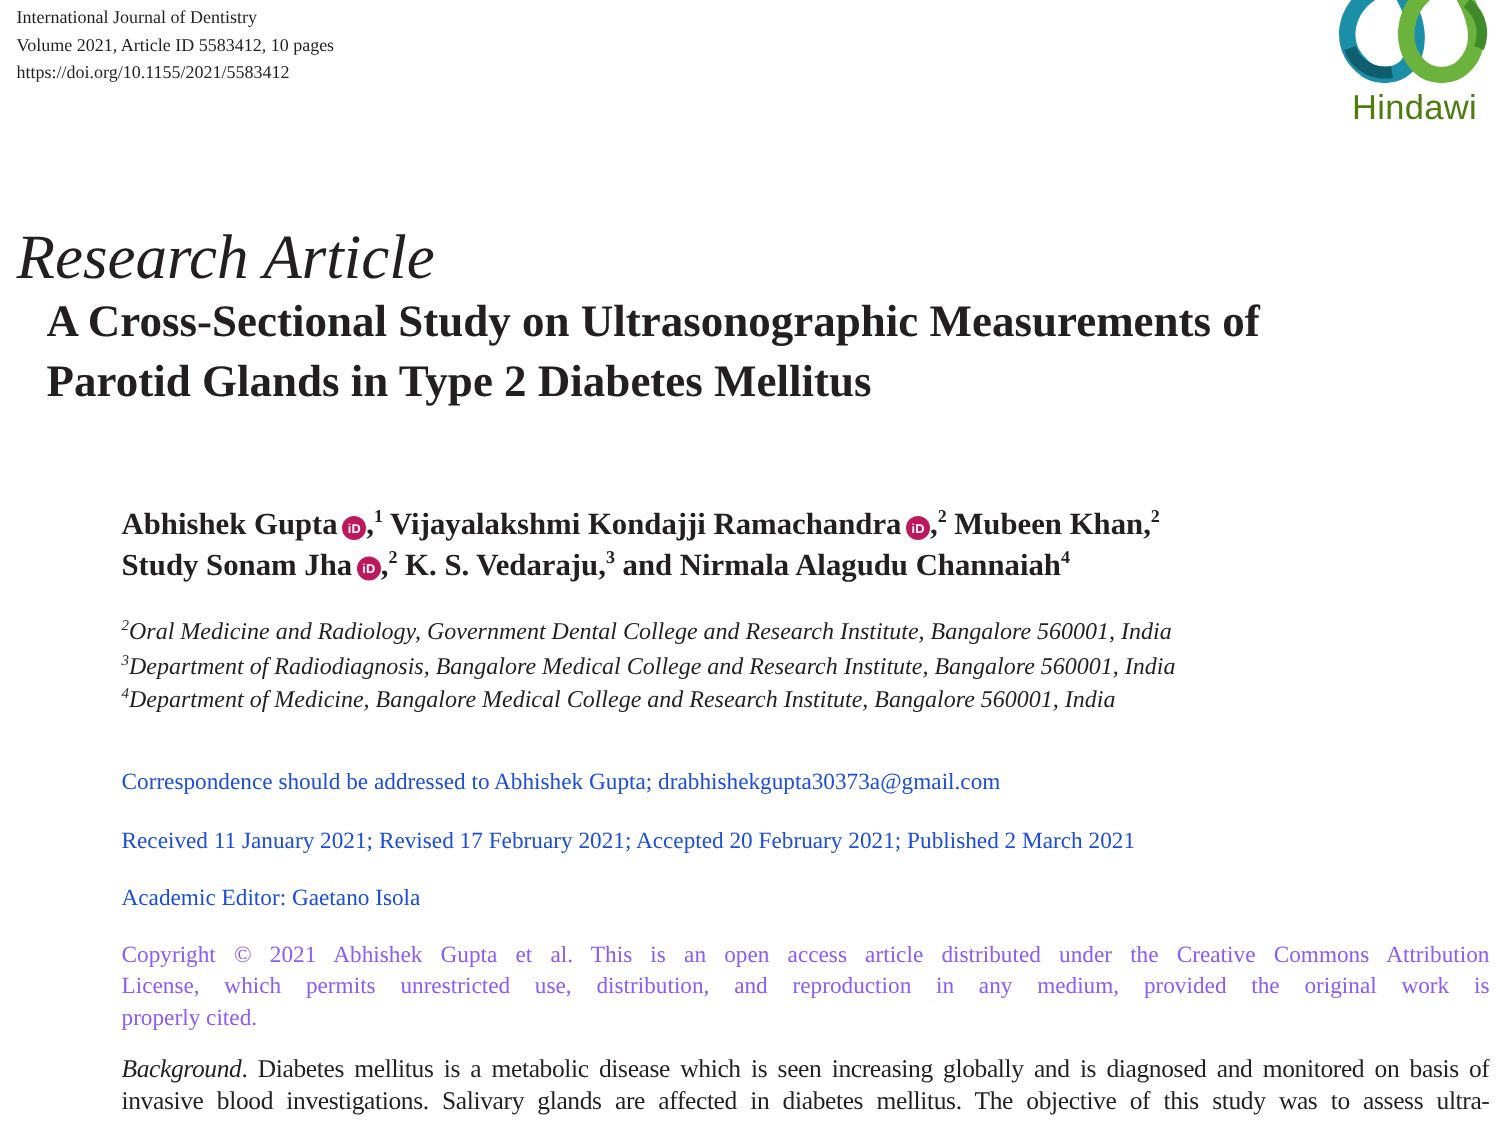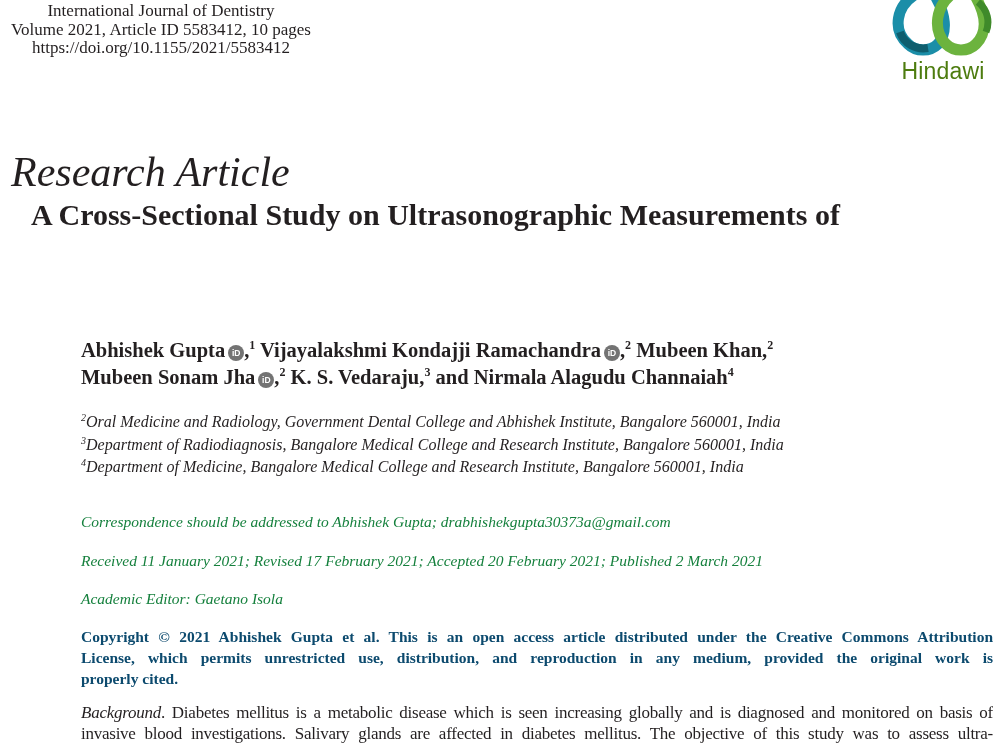--- a/index.html
+++ b/index.html
@@ -4,21 +4,21 @@
 <style>
   html, body { margin: 0; padding: 0; }
   body {
     width: 1000px; height: 750px; overflow: hidden;
     background: #ffffff; color: #231f20;
     font-family: "Liberation Serif", "DejaVu Serif", serif;
     position: relative;
   }
   .journal-meta {
     position: absolute; left: 11px; top: 2px;
-    font-size: 17px; line-height: 18.5px; color: #231f20; text-align: center;
+    font-size: 12px; line-height: 18.5px; color: #231f20;
   }
   .journal-meta div { white-space: nowrap; }
   .logo {
     position: absolute; left: 886px; top: 0px; width: 114px; height: 88px;
   }
   .logo-text {
     position: absolute; left: 0; top: 58px; width: 114px; text-align: center;
     font-family: "Liberation Sans", "DejaVu Sans", sans-serif;
     font-size: 23px; color: #4d7c0f; letter-spacing: 0.2px;
   }
@@ -31,37 +31,37 @@
     font-weight: bold; font-size: 30px; line-height: 40px; color: #231f20;
   }
   .article-title div { white-space: nowrap; margin-left: 20px; }
   .authors {
     position: absolute; left: 81px; top: 337px; width: 900px;
     font-weight: bold; font-size: 20.5px; line-height: 27px; color: #231f20;
   }
   .authors .line { white-space: nowrap; }
   .orcid {
     display: inline-block; width: 16px; height: 16px; border-radius: 50%;
-    background: #737373; color: #fff; font-family: "Liberation Sans", sans-serif;
+    background: #be185d; color: #fff; font-family: "Liberation Sans", sans-serif;
     font-size: 8.5px; font-weight: bold; text-align: center; line-height: 16px;
     vertical-align: 1px; margin-left: 3px; margin-right: 0px;
   }
   sup { font-size: 12px; vertical-align: 8px; line-height: 0; }
   .affils {
     position: absolute; left: 81px; top: 411px;
     font-style: italic; font-size: 16px; line-height: 22.5px; color: #231f20;
   }
   .affils div { white-space: nowrap; }
   .affils sup { font-size: 10px; vertical-align: 6px; }
   .plain {
-    position: absolute; left: 81px; font-size: 15.5px; color: #15803d; white-space: nowrap; font-style: italic;
+    position: absolute; left: 81px; font-size: 15.5px; color: #1d4ed8; white-space: nowrap;
   }
   .copyright {
     position: absolute; left: 81px; top: 626px; width: 912px;
-    font-size: 15.5px; line-height: 21px; text-align: justify; text-align-last: left; color: #0c4a6e; font-weight: bold;
+    font-size: 15.5px; line-height: 21px; text-align: justify; text-align-last: left; color: #8b5cf6;
   }
   .copyright .jl { text-align: justify; text-align-last: justify; }
   .abstract {
     position: absolute; left: 81px; top: 702px; width: 912px;
     font-size: 17px; line-height: 21px; color: #231f20;
   }
   .abstract .jl { text-align: justify; text-align-last: justify; white-space: nowrap; overflow: hidden; letter-spacing: -0.25px; }
   .abstract em { font-style: italic; }
 </style>
 </head>
@@ -79,38 +79,39 @@
     <path d="M14 32 C18 44, 30 50, 42 48" fill="none" stroke="#0f5e6e" stroke-width="8"></path>
     <path d="M66 -6 C50 6, 46 30, 60 44 C68 52, 82 52, 90 44 C102 32, 100 14, 88 -6 Z" fill="none" stroke="#6cb33e" stroke-width="11"></path>
     <path d="M92 2 C102 10, 104 22, 100 32" fill="none" stroke="#3f8a2a" stroke-width="7"></path>
   </svg>
   <div class="logo-text">Hindawi</div>
 </div>
 
 <div class="article-type">Research Article</div>
 <div class="article-title">
   <div>A Cross-Sectional Study on Ultrasonographic Measurements of</div>
+  <div>Parotid Glands in Type 2 Diabetes Mellitus</div>
 </div>
 
 <div class="authors">
   <div class="line">
     <span>Abhishek Gupta</span><span class="orcid">iD</span><span>,</span><sup>1</sup>
     <span>Vijayalakshmi Kondajji Ramachandra</span><span class="orcid">iD</span><span>,</span><sup>2</sup>
     <span>Mubeen Khan</span><span>,</span><sup>2</sup>
   </div>
   <div class="line">
-    <span>Mubeen Sonam Jha</span><span class="orcid">iD</span><span>,</span><sup>2</sup>
+    <span>Study Sonam Jha</span><span class="orcid">iD</span><span>,</span><sup>2</sup>
     <span>K. S. Vedaraju</span><span>,</span><sup>3</sup>
     <span>and</span>
     <span>Nirmala Alagudu Channaiah</span><sup>4</sup>
   </div>
 </div>
 
 <div class="affils">
-  <div><sup>2</sup><span>Oral Medicine and Radiology, Government Dental College and Abhishek Institute, Bangalore 560001, India</span></div>
+  <div><sup>2</sup><span>Oral Medicine and Radiology, Government Dental College and Research Institute, Bangalore 560001, India</span></div>
   <div><sup>3</sup><span>Department of Radiodiagnosis, Bangalore Medical College and Research Institute, Bangalore 560001, India</span></div>
   <div><sup>4</sup><span>Department of Medicine, Bangalore Medical College and Research Institute, Bangalore 560001, India</span></div>
 </div>
 
 <div class="plain" style="top:513px">
   <span>Correspondence should be addressed to Abhishek Gupta; </span><span>drabhishekgupta30373a@gmail.com</span>
 </div>
 <div class="plain" style="top:552px">Received 11 January 2021; Revised 17 February 2021; Accepted 20 February 2021; Published 2 March 2021</div>
 <div class="plain" style="top:590px">Academic Editor: Gaetano Isola</div>
 

